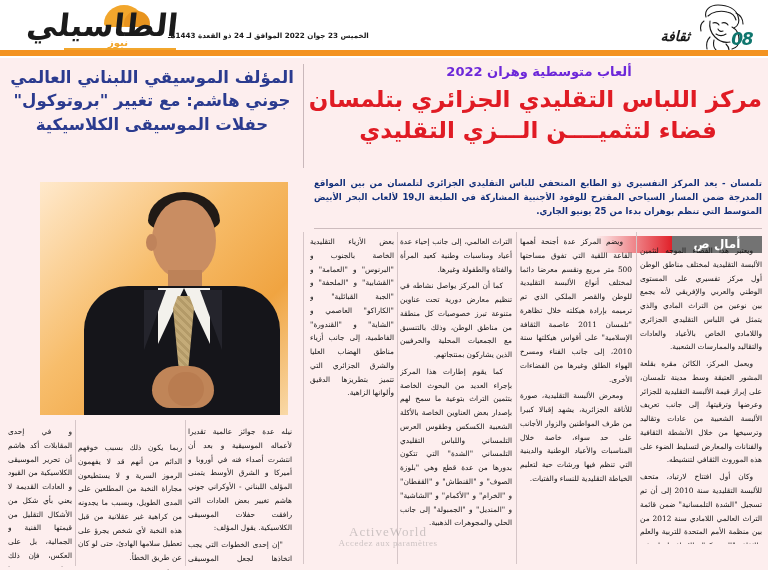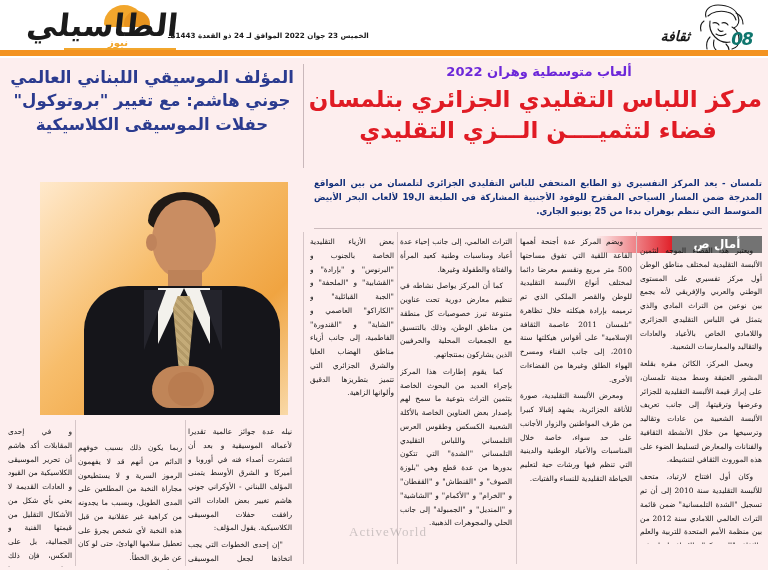--- a/index.html
+++ b/index.html
@@ -483,36 +483,37 @@
       <p class="ind">ومعرض الألبسة التقليدية، صورة للأناقة الجزائرية، يشهد إقبالا كبيرا من طرف المواطنين والزوار الأجانب على حد سواء، خاصة خلال المناسبات والأعياد الوطنية والدينية التي تنظم فيها ورشات حية لتعليم الخياطة التقليدية للنساء والفتيات.</p>
     </div>
 
     <div class="col" id="col-r3">
       <p>التراث العالمي، إلى جانب إحياء عدة أعياد ومناسبات وطنية كعيد المرأة والفتاة والطفولة وغيرها.</p>
       <p class="ind">كما أن المركز يواصل نشاطه في تنظيم معارض دورية تحت عناوين متنوعة تبرز خصوصيات كل منطقة من مناطق الوطن، وذلك بالتنسيق مع الجمعيات المحلية والحرفيين الذين يشاركون بمنتجاتهم.</p>
       <p class="ind">كما يقوم إطارات هذا المركز بإجراء العديد من البحوث الخاصة بتثمين التراث بتوعية ما سمح لهم بإصدار بعض العناوين الخاصة بالأكلة الشعبية الكسكس وطقوس العرس التلمساني واللباس التقليدي التلمساني "الشدة" التي تتكون بدورها من عدة قطع وهي "بلوزة الصوف" و "القنطاش" و "القفطان" و "الخرام" و "الأكمام" و "الشاشية" و "المنديل" و "الجمبولة" إلى جانب الحلي والمجوهرات الذهبية.</p>
     </div>
 
     <div class="col" id="col-r4">
-      <p>بعض الأزياء التقليدية الخاصة بالجنوب و "البرنوس" و "بإرادة" و "القشابية" و "الملحفة" و "الجبة القبائلية" و "الكاراكو" العاصمي و "الشاية" و "القندورة" الفاطمية، إلى جانب أزياء مناطق الهضاب العليا والشرق الجزائري التي تتميز بتطريزها الدقيق وألوانها الزاهية.</p>
+      <p>بعض الأزياء التقليدية الخاصة بالجنوب و "البرنوس" و "العمامة" و "القشابية" و "الملحفة" و "الجبة القبائلية" و "الكاراكو" العاصمي و "الشاية" و "القندورة" الفاطمية، إلى جانب أزياء مناطق الهضاب العليا والشرق الجزائري التي تتميز بتطريزها الدقيق وألوانها الزاهية.</p>
     </div>
 
     <div class="col" id="col-l1">
       <p>نيله عدة جوائز عالمية تقديرا لأعماله الموسيقية و بعد أن انتشرت أصداء فنه في أوروبا و أميركا و الشرق الأوسط يتمنى المؤلف اللبناني - الأوكراني جوني هاشم تغيير بعض العادات التي رافقت حفلات الموسيقى الكلاسيكية. يقول المؤلف:</p>
       <p class="ind">"إن إحدى الخطوات التي يجب اتخاذها لجعل الموسيقى الكلاسيكية أقل مللاً هي ببساطة أن يتوقف الجمهور عن التسجيل الشديد لكل ما يحصل على المسرح أو في قاعة الاحتفال، لأن يستطيع التمتع عن قرب بالموسيقى التي تعزف أمامه دون أن يكون الهاتف حاجزاً بينه و بين العازفين".</p>
     </div>
 
     <div class="col" id="col-l2">
       <p>ربما يكون ذلك بسبب خوفهم الدائم من أنهم قد لا يفهمون الرموز السرية و لا يستطيعون مجاراة النخبة من المطلعين على المدى الطويل، وبسبب ما يجدونه من كراهية غير عقلانية من قبل هذه النخبة لأي شخص يجرؤ على تعطيل سلامها الهادئ، حتى لو كان عن طريق الخطأ.</p>
       <p class="ind">فأصبحت "آتيكيت" حضور حفلات الموسيقى الكلاسيكية ثقيلة على هذا الجيل: "لا تصفّق بين حركات المعزوفة حتى لو كنت في قمة اعجابك و تأثرك، لا تتجرأ الآن، لا تستطع السعال، بل و لا حتى التنفس..".</p>
     </div>
 
     <div class="col" id="col-l3">
       <p>و في إحدى المقابلات أكد هاشم أن تحرير الموسيقى الكلاسيكية من القيود و العادات القديمة لا يعني بأي شكل من الأشكال التقليل من قيمتها الفنية و الجمالية، بل على العكس، فإن ذلك يساهم في تقريبها من الجمهور الشاب الذي يبحث عن تجربة حية و تفاعلية.</p>
 
     </div>
   </div>
 
   <div class="watermark">
     <span>ActiveWorld</span>
+    <span class="w2">Accedez aux paramètres</span>
   </div>
 
 </div>
 
 </body></html>

